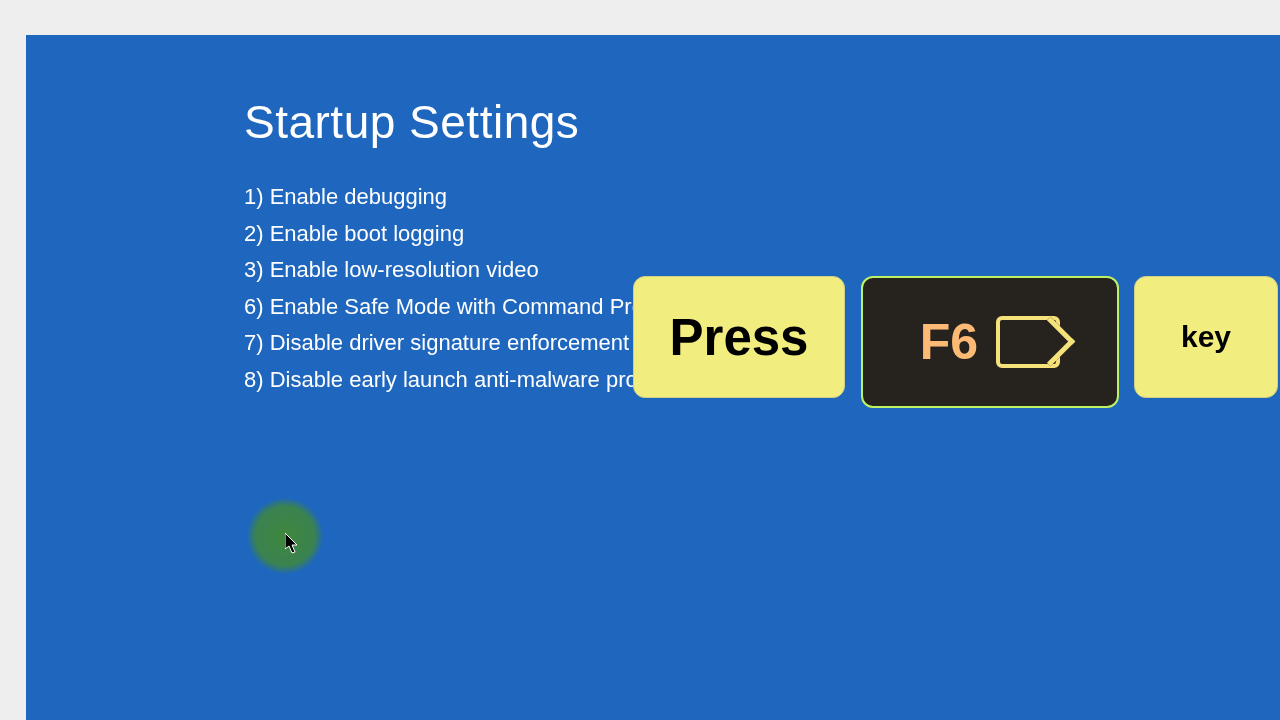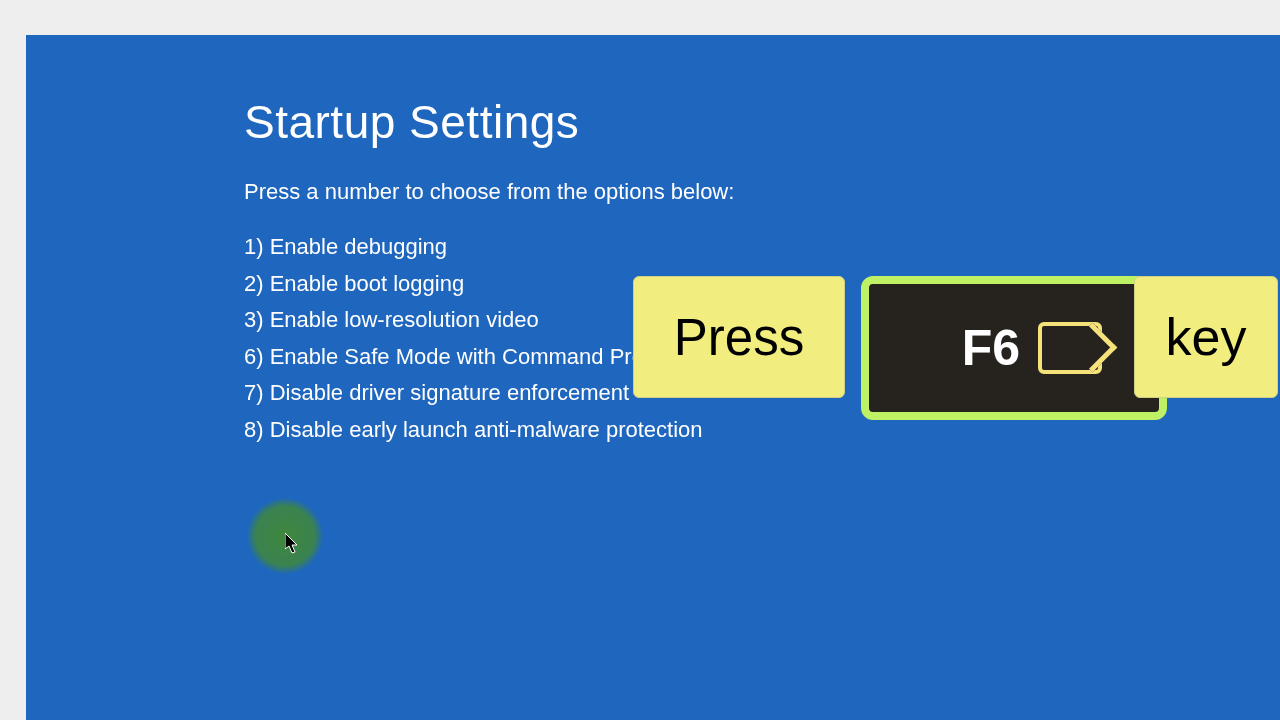--- a/index.html
+++ b/index.html
@@ -8,35 +8,34 @@
   .content{position:absolute;left:218px;top:60px;width:820px;}
   .title{font-size:46px;font-weight:300;letter-spacing:0.5px;margin:0 0 30px 0;}
   .instruction{font-size:22px;font-weight:400;margin:0 0 24px 0;}
   .hint{font-size:16px;font-weight:400;margin:0 0 52px 0;}
   .options{list-style:none;padding:0;margin:0;}
   .options li{font-size:22px;line-height:36.5px;font-weight:400;}
   
   .halo{position:absolute;left:221px;top:463px;width:76px;height:76px;border-radius:50%;background:radial-gradient(circle, rgba(66,138,50,0.92) 0%, rgba(66,138,50,0.78) 55%, rgba(66,138,50,0) 72%);pointer-events:none;}
   .cursor{position:absolute;left:259px;top:498px;pointer-events:none;}
   
-  .card{position:absolute;top:241px;height:120px;border-radius:6px;display:flex;align-items:center;justify-content:center;font-weight:400;}
+  .card{position:absolute;top:241px;height:120px;border-radius:12px;display:flex;align-items:center;justify-content:center;font-weight:700;}
   .yellow{background:#f1ed7f;color:#000;border:1px solid #cfcf86;}
   .press{left:607px;width:210px;font-size:51px;font-family:Arial,sans-serif;}
-  .keycap{left:835px;width:254px;height:128px;background:#26231f;border:8px solid #bef264;border-radius:12px;color:#ffffff;display:flex;align-items:center;justify-content:center;gap:18px;font-size:50px;font-family:Arial,sans-serif;font-weight:700;padding-left:36px;}
+  .keycap{left:835px;width:254px;height:128px;background:#26231f;border:2px solid #bef264;border-radius:12px;color:#fdba74;display:flex;align-items:center;justify-content:center;gap:18px;font-size:50px;font-family:Arial,sans-serif;font-weight:700;}
   .keycap .glyph{width:56px;height:44px;border:4px solid #f5e27b;border-radius:6px;position:relative;}
   .keycap .glyph::after{content:"";position:absolute;width:30px;height:30px;border-top:5px solid #f5e27b;border-right:5px solid #f5e27b;transform:rotate(45deg);right:-12px;top:4px;background:#26231f;}
-  .key{left:1108px;width:142px;font-size:52px;font-family:Arial,sans-serif;}
+  .key{left:1108px;width:142px;font-size:30px;font-family:Arial,sans-serif;}
 </style>
 </head>
 <body>
 
 <div class="blue-screen">
   <div class="content">
     <h1 class="title">Startup Settings</h1>
-    <p class="instruction">Press a number to choose from the options below:</p>
     <ul class="options">
       <li>1) Enable debugging</li>
       <li>2) Enable boot logging</li>
       <li>3) Enable low-resolution video</li>
       <li>6) Enable Safe Mode with Command Prompt</li>
       <li>7) Disable driver signature enforcement</li>
       <li>8) Disable early launch anti-malware protection</li>
     </ul>
   </div>
 

